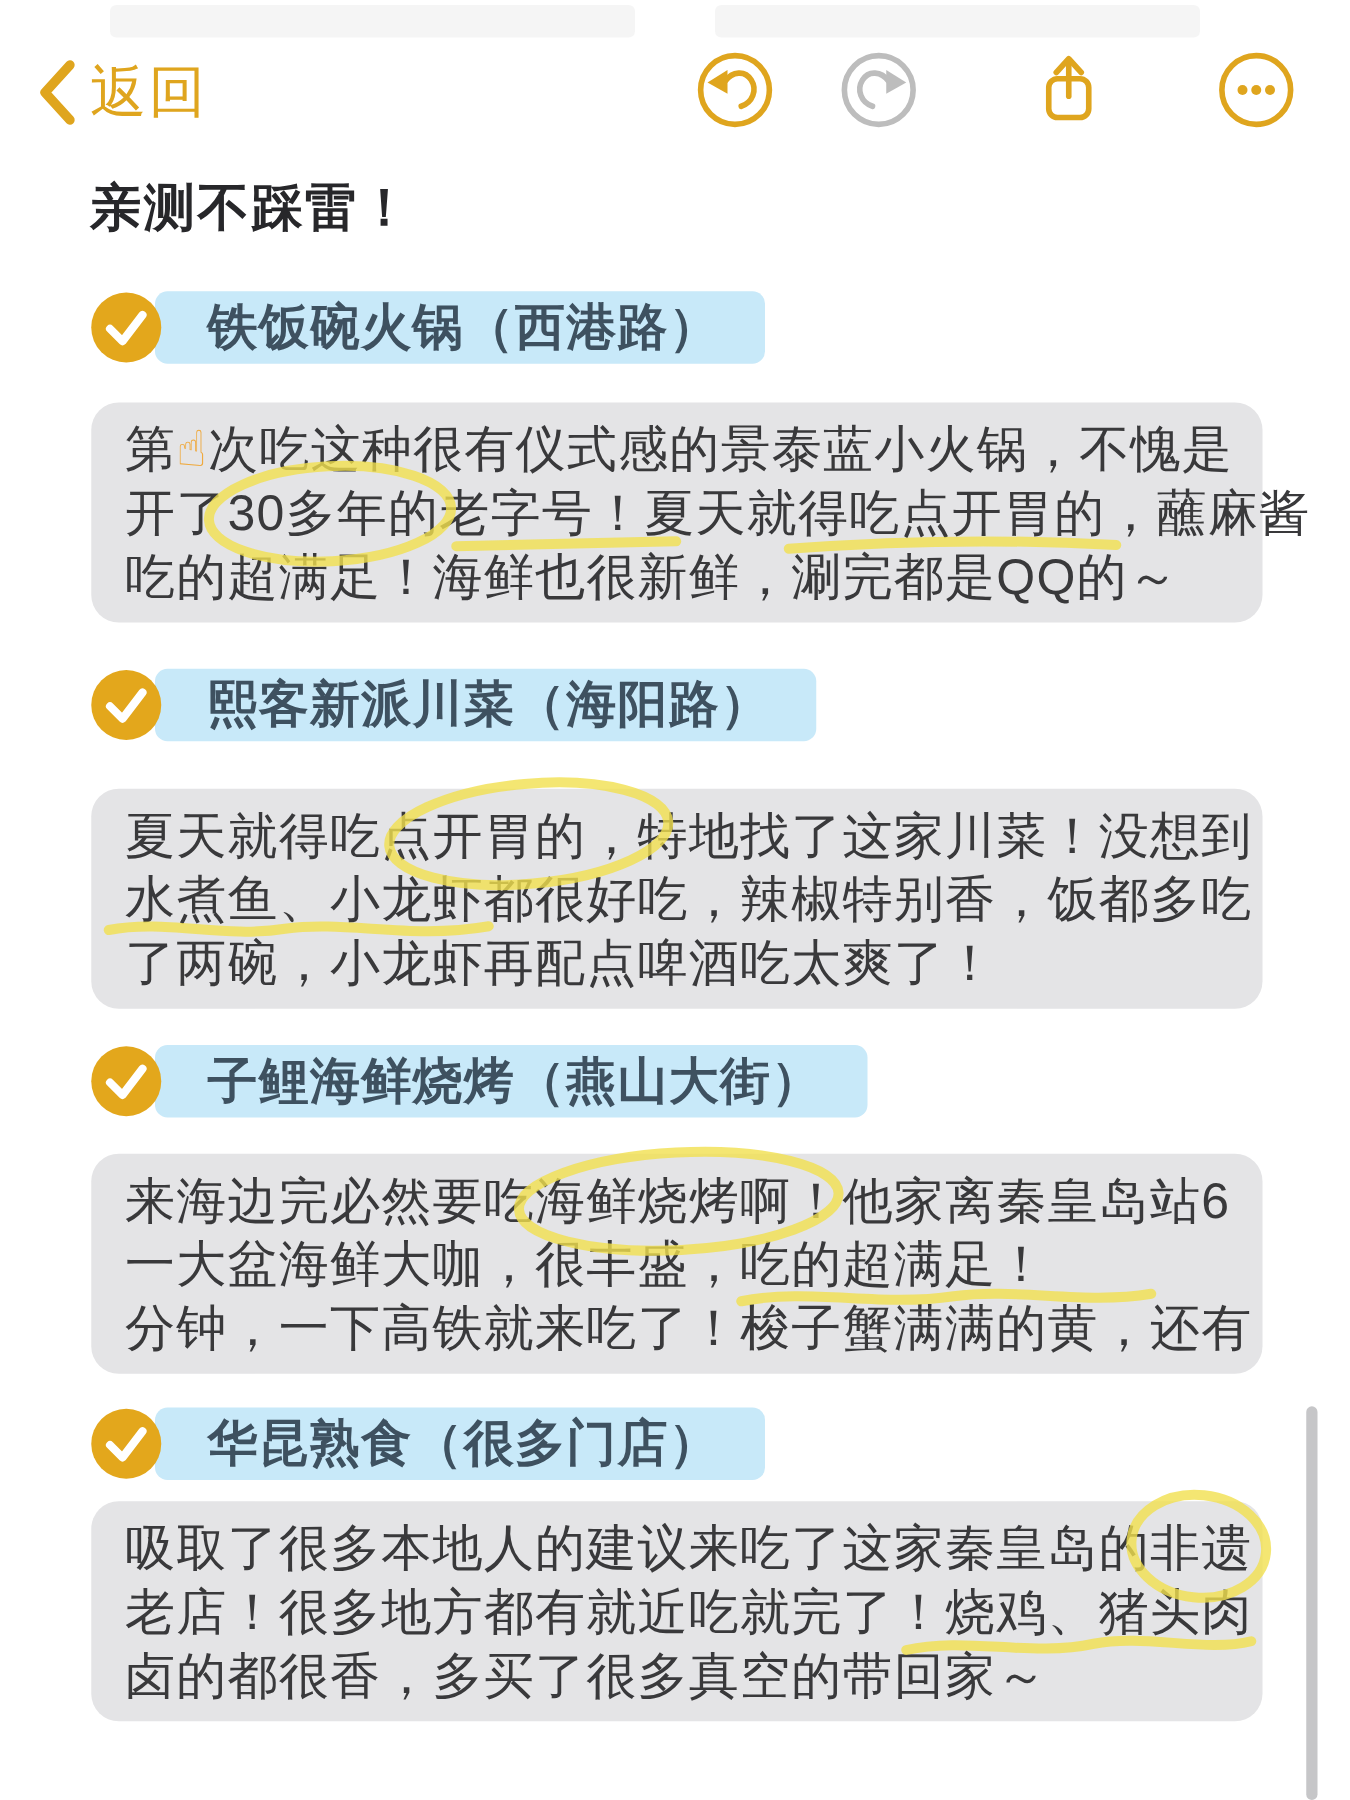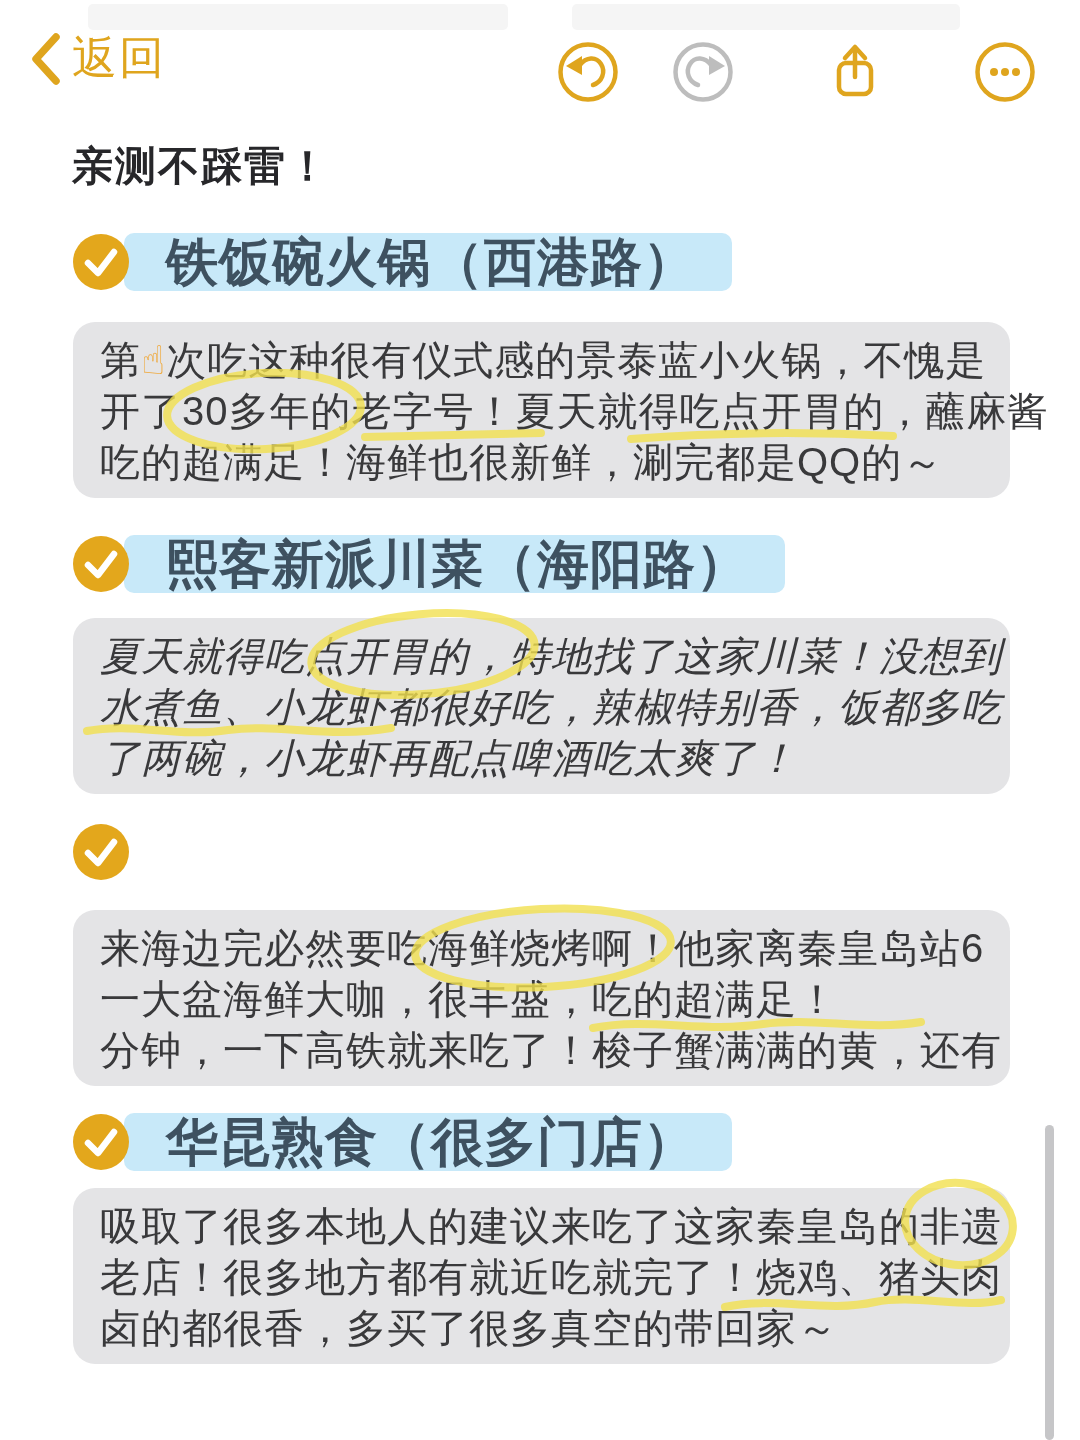--- a/index.html
+++ b/index.html
@@ -11,21 +11,21 @@
     font-family:"Liberation Sans","DejaVu Sans",sans-serif;
   }
   
   .ghost{position:absolute;top:4px;left:0;width:1080px;height:30px;}
   .ghost span{position:absolute;top:0;height:26px;border-radius:5px;background:rgba(70,70,70,0.055);}
   .ghost .g1{left:88px;width:420px;}
   .ghost .g2{left:572px;width:388px;}
 
   
   .nav{position:relative;height:112px;}
-  .back{position:absolute;left:28px;top:28px;display:flex;align-items:flex-end;gap:10px;cursor:pointer;}
+  .back{position:absolute;left:28px;top:44px;display:flex;align-items:center;gap:10px;cursor:pointer;}
   .back svg{display:block;}
   .back .lbl{font-size:45px;color:#DFA51E;letter-spacing:2px;}
   .navbtn{position:absolute;top:40px;width:64px;height:64px;padding:0;border:none;background:transparent;cursor:pointer;}
   .navbtn svg{display:block;}
   .b-undo{left:556px;} .b-redo{left:671px;} .b-share{left:823px;} .b-more{left:973px;}
 
   
   .title{
     margin:24px 0 0 72px;
     font-size:41px;line-height:60px;font-weight:700;
@@ -37,30 +37,30 @@
   .mt1{margin-top:36px;} .mt2{margin-top:36px;} .mt3{margin-top:28px;} .mt4{margin-top:26px;}
   .sec-head{display:flex;align-items:center;height:60px;}
   .check{
     position:relative;z-index:2;flex:0 0 56px;width:56px;height:56px;border-radius:50%;
     background:#E3A71C;display:flex;align-items:center;justify-content:center;
   }
   .band{
     position:relative;z-index:1;margin-left:-5px;
     height:58px;line-height:58px;padding:0 36px 0 42px;
     background:#C8E9F9;border-radius:10px;
-    font-size:52px;font-weight:700;color:#3E5160;letter-spacing:1px;
+    font-size:40px;font-weight:700;color:#3E5160;letter-spacing:1px;
     white-space:nowrap;
   }
   .para{
     position:relative;margin-top:28px;
     background:#E4E4E6;border-radius:22px;
     padding:13px 27px 10px 27px;
     color:#39393B;
   }
-  .p1{margin-top:30px;} .p2{margin-top:24px;font-style:italic;} .p3{margin-top:28px;} .p4{margin-top:16px;}
+  .p1{margin-top:30px;} .p2{margin-top:37px;} .p3{margin-top:28px;} .p4{margin-top:16px;}
   .line{font-size:40px;line-height:51px;letter-spacing:1px;white-space:nowrap;}
   .emoji{color:#EFA93D;font-weight:700;}
   .marks{position:absolute;left:27px;top:13px;width:883px;height:153px;overflow:visible;pointer-events:none;}
   .marks *{stroke:#F1E04F;stroke-opacity:0.8;fill:none;stroke-width:8;stroke-linecap:round;}
 
   
   .scrollbar{
     position:absolute;right:26px;top:1125px;width:9px;height:315px;
     background:#C6C6C8;border-radius:5px;
   }
@@ -172,20 +172,21 @@
     </div>
   </div>
 
   <div class="section mt3">
     <div class="sec-head">
       <span class="check">
         <svg width="56" height="56" viewBox="0 0 56 56">
             <path d="M15 29 L25 39 L41 18" fill="none" stroke="#fff" stroke-width="6.5" stroke-linecap="round" stroke-linejoin="round"></path>
           </svg>
       </span>
+      <span class="band">子鲤海鲜烧烤（燕山大街）</span>
     </div>
     <div class="para p3">
       <svg class="marks" viewBox="0 0 883 153">
         <ellipse cx="443" cy="25" rx="128" ry="39" transform="rotate(-3 443 25)"></ellipse>
         <path d="M493 105 C 548 94, 603 110, 663 101 C 713 94, 768 108, 821 99"></path>
       </svg>
       <div class="line"><span>来海边完必然要吃海鲜烧烤啊！他家离秦皇岛站6</span></div>
       <div class="line"><span>一大盆海鲜大咖，很丰盛，吃的超满足！</span></div>
       <div class="line"><span>分钟，一下高铁就来吃了！梭子蟹满满的黄，还有</span></div>
     </div>

